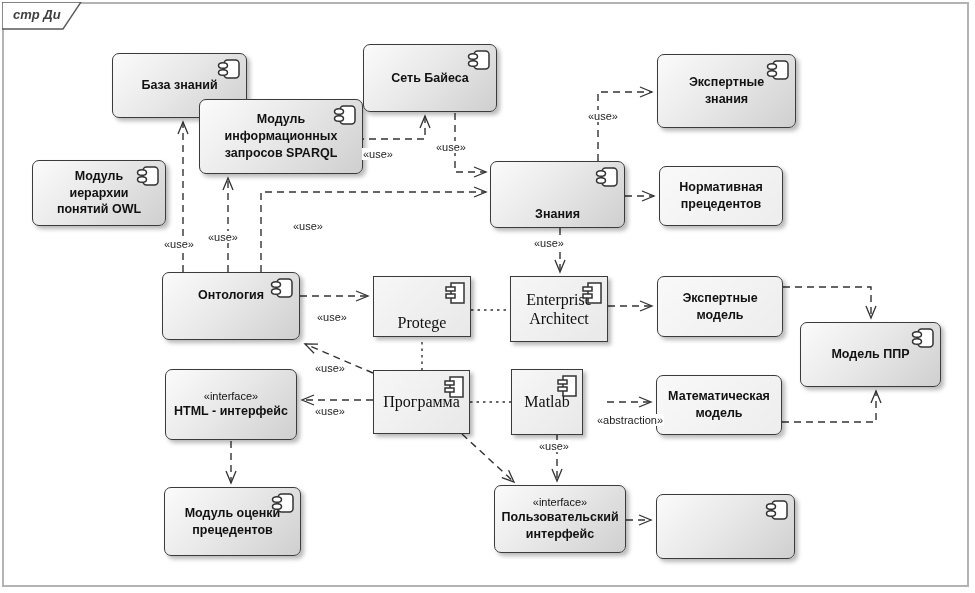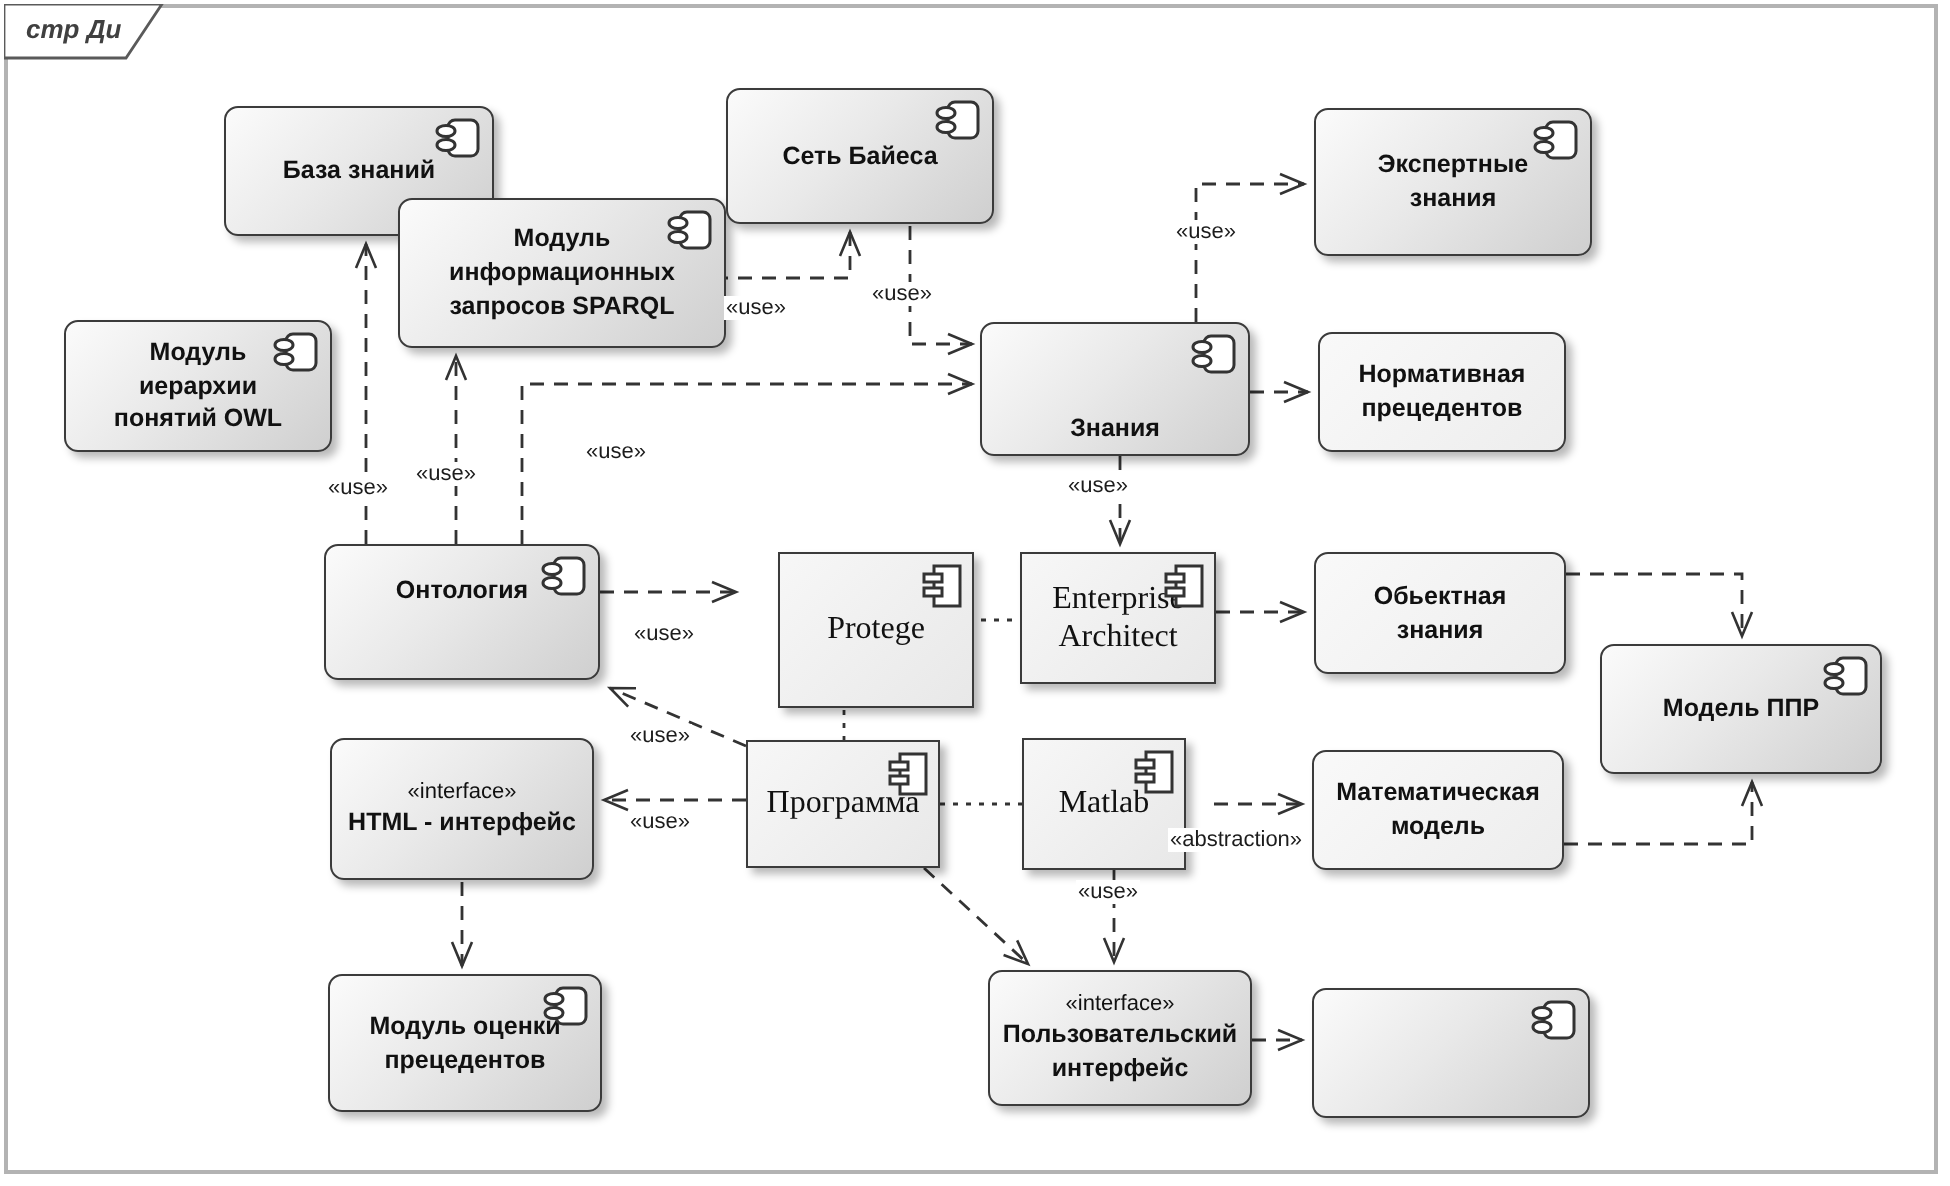--- a/index.html
+++ b/index.html
@@ -131,40 +131,40 @@
 
   <div class="node" style="left:162px;top:272px;width:138px;height:68px;justify-content:flex-start;padding-top:14px;">
     <span class="lbl">Онтология</span>
     <svg class="cicon" width="25" height="21" viewBox="0 0 25 21">
       <rect x="8" y="1" width="15" height="18" rx="3.5" fill="#fff" stroke="#333" stroke-width="1.5"></rect>
       <ellipse cx="7" cy="6.5" rx="4.5" ry="2.8" fill="#fff" stroke="#333" stroke-width="1.5"></ellipse>
       <ellipse cx="7" cy="13.5" rx="4.5" ry="2.8" fill="#fff" stroke="#333" stroke-width="1.5"></ellipse>
     </svg>
   </div>
 
-  <div class="node serif" style="left:389px;top:276px;width:98px;height:78px;">
+  <div class="node serif" style="left:373px;top:276px;width:98px;height:61px;justify-content:flex-end;">
     <span class="lbl">Protege</span>
     <svg class="cicon" width="22" height="22" viewBox="0 0 22 22">
       <rect x="8" y="1" width="13" height="20" fill="#fff" stroke="#333" stroke-width="1.5"></rect>
       <rect x="3" y="5" width="9" height="4" fill="#fff" stroke="#333" stroke-width="1.5"></rect>
       <rect x="3" y="12" width="9" height="4" fill="#fff" stroke="#333" stroke-width="1.5"></rect>
     </svg>
   </div>
 
   <div class="node serif" style="left:510px;top:276px;width:98px;height:66px;">
     <span class="lbl">Enterprise Architect</span>
     <svg class="cicon" width="22" height="22" viewBox="0 0 22 22">
       <rect x="8" y="1" width="13" height="20" fill="#fff" stroke="#333" stroke-width="1.5"></rect>
       <rect x="3" y="5" width="9" height="4" fill="#fff" stroke="#333" stroke-width="1.5"></rect>
       <rect x="3" y="12" width="9" height="4" fill="#fff" stroke="#333" stroke-width="1.5"></rect>
     </svg>
   </div>
 
   <div class="node flat" style="left:657px;top:276px;width:126px;height:61px;">
-    <span class="lbl">Обьектная знания</span>
+    <span class="lbl">Экспертные модель</span>
   </div>
 
   <div class="node" style="left:800px;top:322px;width:141px;height:65px;">
     <span class="lbl">Модель ППР</span>
     <svg class="cicon" width="25" height="21" viewBox="0 0 25 21">
       <rect x="8" y="1" width="15" height="18" rx="3.5" fill="#fff" stroke="#333" stroke-width="1.5"></rect>
       <ellipse cx="7" cy="6.5" rx="4.5" ry="2.8" fill="#fff" stroke="#333" stroke-width="1.5"></ellipse>
       <ellipse cx="7" cy="13.5" rx="4.5" ry="2.8" fill="#fff" stroke="#333" stroke-width="1.5"></ellipse>
     </svg>
   </div>
@@ -176,21 +176,21 @@
 
   <div class="node serif" style="left:373px;top:370px;width:97px;height:64px;">
     <span class="lbl">Программа</span>
     <svg class="cicon" width="22" height="22" viewBox="0 0 22 22">
       <rect x="8" y="1" width="13" height="20" fill="#fff" stroke="#333" stroke-width="1.5"></rect>
       <rect x="3" y="5" width="9" height="4" fill="#fff" stroke="#333" stroke-width="1.5"></rect>
       <rect x="3" y="12" width="9" height="4" fill="#fff" stroke="#333" stroke-width="1.5"></rect>
     </svg>
   </div>
 
-  <div class="node serif" style="left:511px;top:369px;width:82px;height:66px;">
+  <div class="node serif" style="left:511px;top:369px;width:72px;height:66px;">
     <span class="lbl">Matlab</span>
     <svg class="cicon" width="22" height="22" viewBox="0 0 22 22">
       <rect x="8" y="1" width="13" height="20" fill="#fff" stroke="#333" stroke-width="1.5"></rect>
       <rect x="3" y="5" width="9" height="4" fill="#fff" stroke="#333" stroke-width="1.5"></rect>
       <rect x="3" y="12" width="9" height="4" fill="#fff" stroke="#333" stroke-width="1.5"></rect>
     </svg>
   </div>
 
   <div class="node flat" style="left:656px;top:375px;width:126px;height:60px;">
     <span class="lbl">Математическая модель</span>
@@ -222,14 +222,14 @@
   <span class="elabel" style="left:207px;top:231px;">«use»</span>
   <span class="elabel" style="left:292px;top:220px;">«use»</span>
   <span class="elabel" style="left:362px;top:148px;">«use»</span>
   <span class="elabel" style="left:435px;top:141px;">«use»</span>
   <span class="elabel" style="left:587px;top:110px;">«use»</span>
   <span class="elabel" style="left:533px;top:237px;">«use»</span>
   <span class="elabel" style="left:316px;top:311px;">«use»</span>
   <span class="elabel" style="left:314px;top:362px;">«use»</span>
   <span class="elabel" style="left:314px;top:405px;">«use»</span>
   <span class="elabel" style="left:538px;top:440px;">«use»</span>
-  <span class="elabel" style="left:584px;top:414px;">«abstraction»</span>
+  <span class="elabel" style="left:596px;top:414px;">«abstraction»</span>
 </div>
 
 </body></html>

